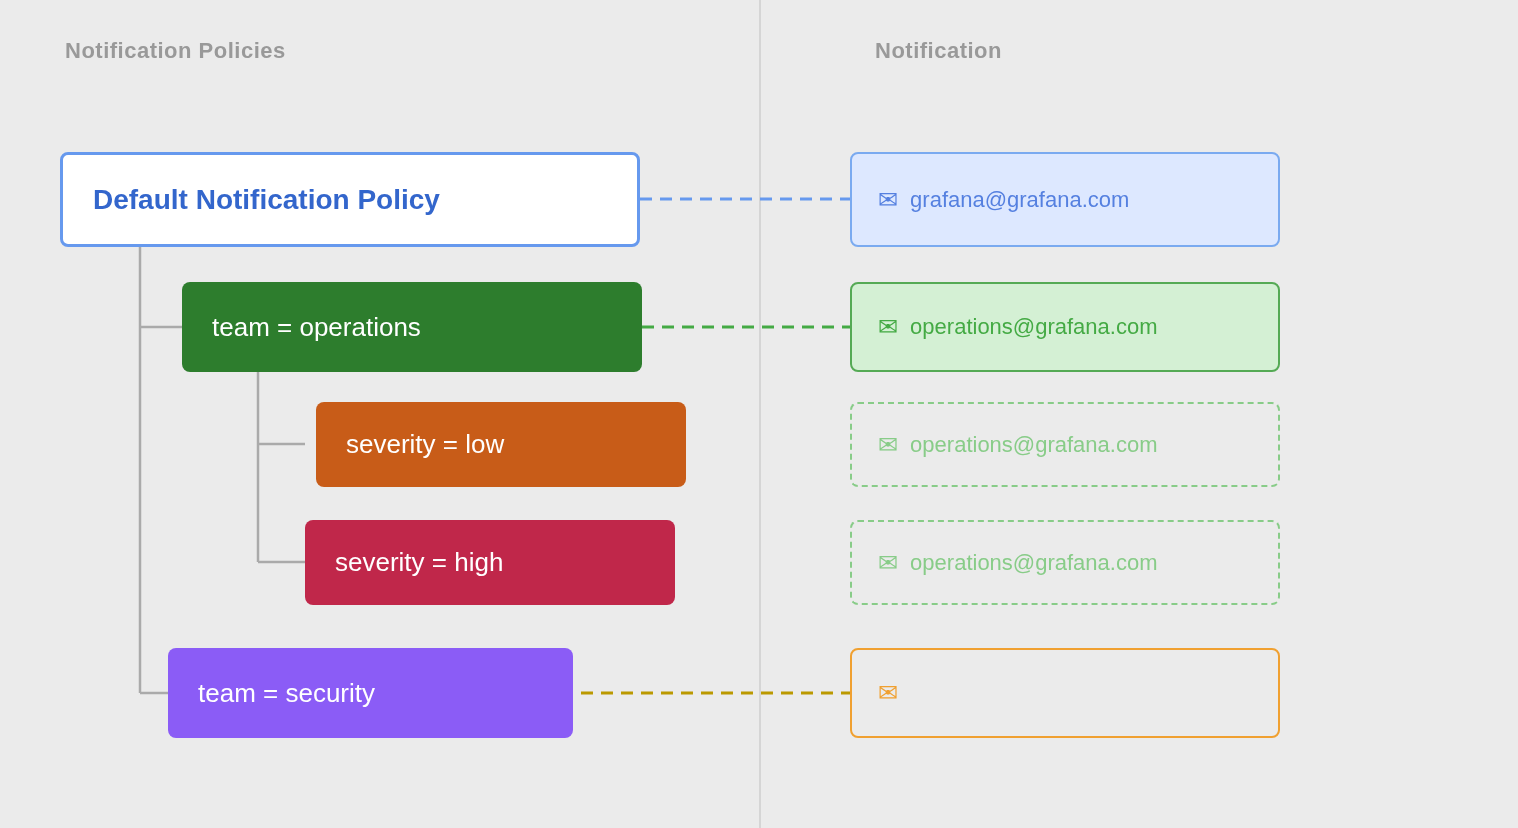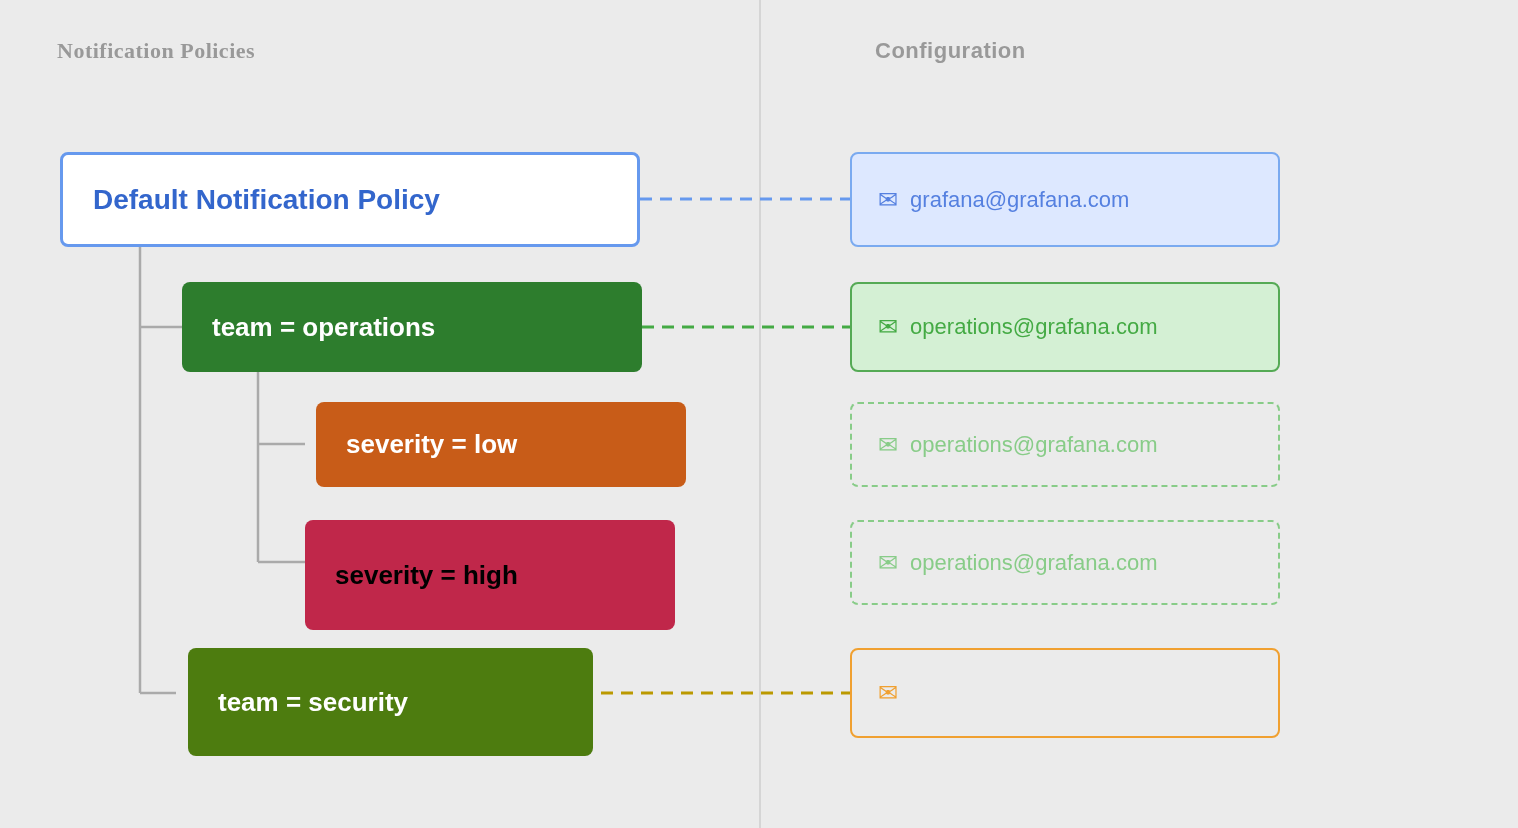--- a/index.html
+++ b/index.html
@@ -20,21 +20,21 @@
       width: 1518px;
       height: 828px;
     }
 
     
     .lbl {
       position: absolute;
       border-radius: 8px;
       padding: 30px 30px;
       font-size: 26px;
-      font-weight: 700;
+      font-weight: 400;
       color: #fff;
       white-space: nowrap;
     }
 
     
     .cfg {
       position: absolute;
       border-radius: 8px;
       padding: 14px 26px;
       font-size: 22px;
@@ -67,22 +67,22 @@
   </style>
 </head>
 <body>
 
 <div class="canvas">
 
   <div style="position:absolute;top:0;left:0;width:1518px;height:828px;background:#ebebeb;"></div>
 
   <div style="position:absolute;left:759px;top:0;bottom:0;width:2px;background:#d5d5d5;"></div>
 
-  <div class="col-header" style="left:57px;top:38px;font-family:Liberation Serif, serif;">Notification Policies</div>
-  <div class="col-header" style="left:875px;top:38px;">Configuration</div>
+  <div class="col-header" style="left:65px;top:38px;">Notification Policies</div>
+  <div class="col-header" style="left:875px;top:38px;">Notification</div>
 
   <svg class="bg-svg">
 
     <line x1="140" y1="247" x2="140" y2="693" stroke="#aaaaaa" stroke-width="2.5"></line>
 
     <line x1="140" y1="327" x2="182" y2="327" stroke="#aaaaaa" stroke-width="2.5"></line>
 
     <line x1="140" y1="693" x2="176" y2="693" stroke="#aaaaaa" stroke-width="2.5"></line>
 
     <line x1="258" y1="372" x2="258" y2="562" stroke="#aaaaaa" stroke-width="2.5"></line>
@@ -104,25 +104,25 @@
   </div>
 
   <div class="lbl" style="left:182px;top:282px;width:460px;height:90px;background:#2d7d2d;color:#fff;display:flex;align-items:center;">
     <span>team = operations</span>
   </div>
 
   <div class="lbl" style="left:316px;top:402px;width:370px;height:85px;background:#c85c18;color:#fff;display:flex;align-items:center;">
     <span>severity = low</span>
   </div>
 
-  <div class="lbl" style="left:305px;top:520px;width:370px;height:110px;background:#c0274a;color:#000000;display:flex;align-items:center;">
+  <div class="lbl" style="left:305px;top:520px;width:370px;height:85px;background:#c0274a;color:#ffffff;display:flex;align-items:center;">
     <span>severity = high</span>
   </div>
 
-  <div class="lbl" style="left:188px;top:648px;width:405px;height:108px;background:#4d7c0f;color:#fff;display:flex;align-items:center;">
+  <div class="lbl" style="left:168px;top:648px;width:405px;height:90px;background:#8b5cf6;color:#fff;display:flex;align-items:center;">
     <span>team = security</span>
   </div>
 
   <div class="cfg" style="left:850px;top:152px;height:95px;background:#dde8ff;border:2px solid #7aaaf0;color:#5580e0;font-size:22px;">
     <span style="font-size:24px;">✉</span>
     <span>grafana@grafana.com</span>
   </div>
 
   <div class="cfg" style="left:850px;top:282px;height:90px;background:#d4f0d4;border:2px solid #55aa55;color:#44aa44;font-size:22px;">
     <span style="font-size:24px;">✉</span>

